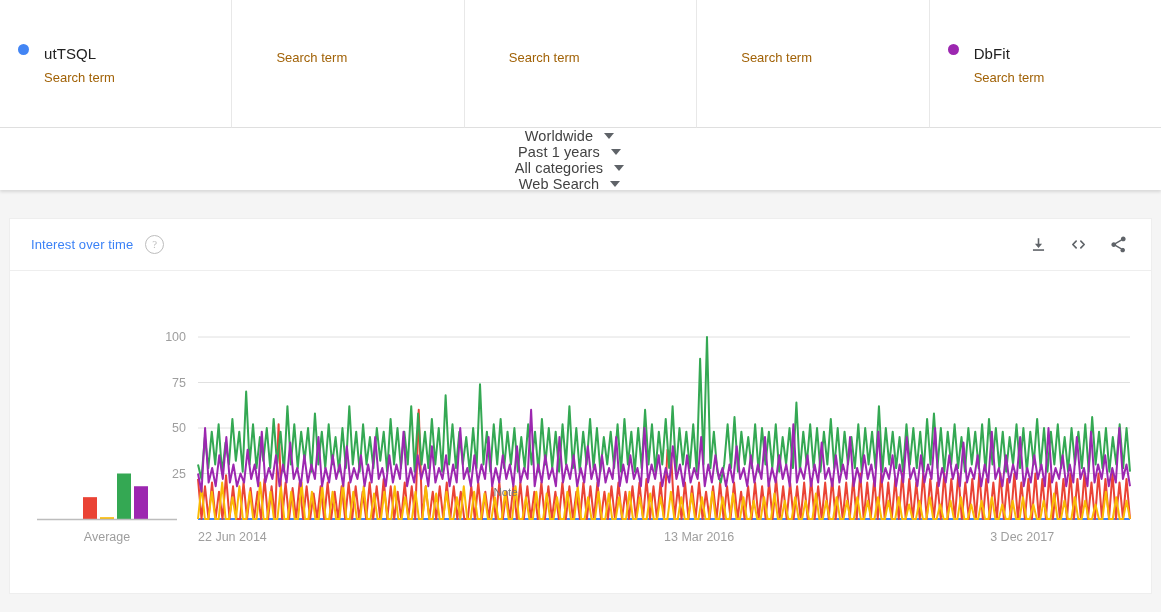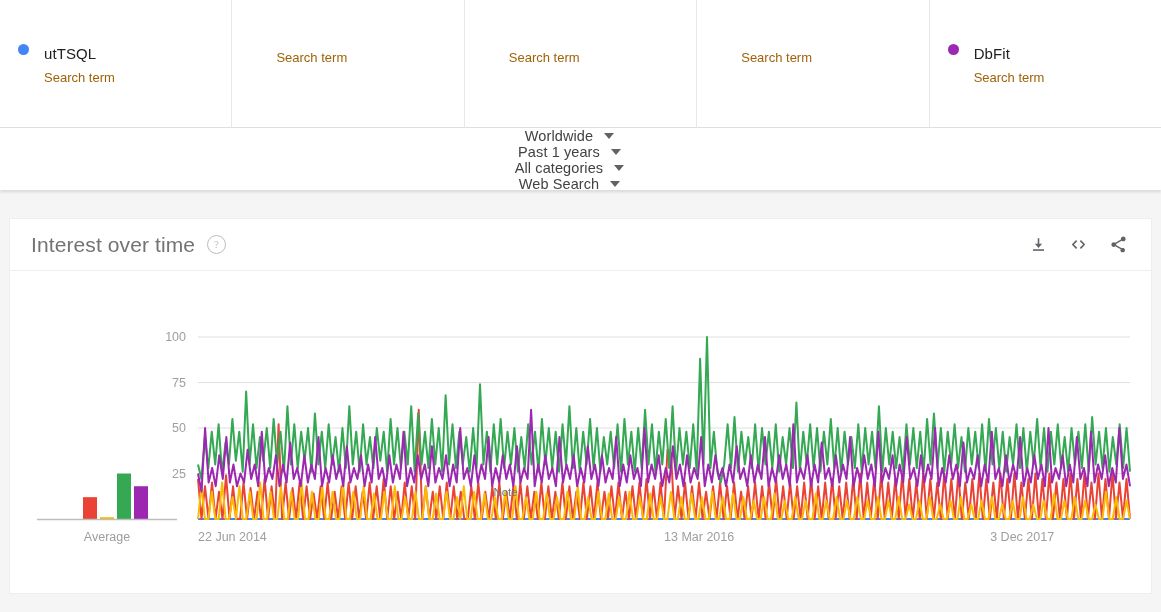--- a/index.html
+++ b/index.html
@@ -103,22 +103,22 @@
   }
   .card-header {
     height: 52px;
     border-bottom: 1px solid #eeeeee;
     display: flex;
     align-items: center;
     padding: 0 18px 0 21px;
     box-sizing: border-box;
   }
   .card-title {
-    font-size: 21px;
-    color: #737373;
+    font-size: 13px;
+    color: #3b82f6;
     letter-spacing: .1px;
   }
   .help-icon {
     width: 17px;
     height: 17px;
     border-radius: 50%;
     border: 1.4px solid #bdbdbd;
     color: #bdbdbd;
     font-size: 11px;
     line-height: 16px;

